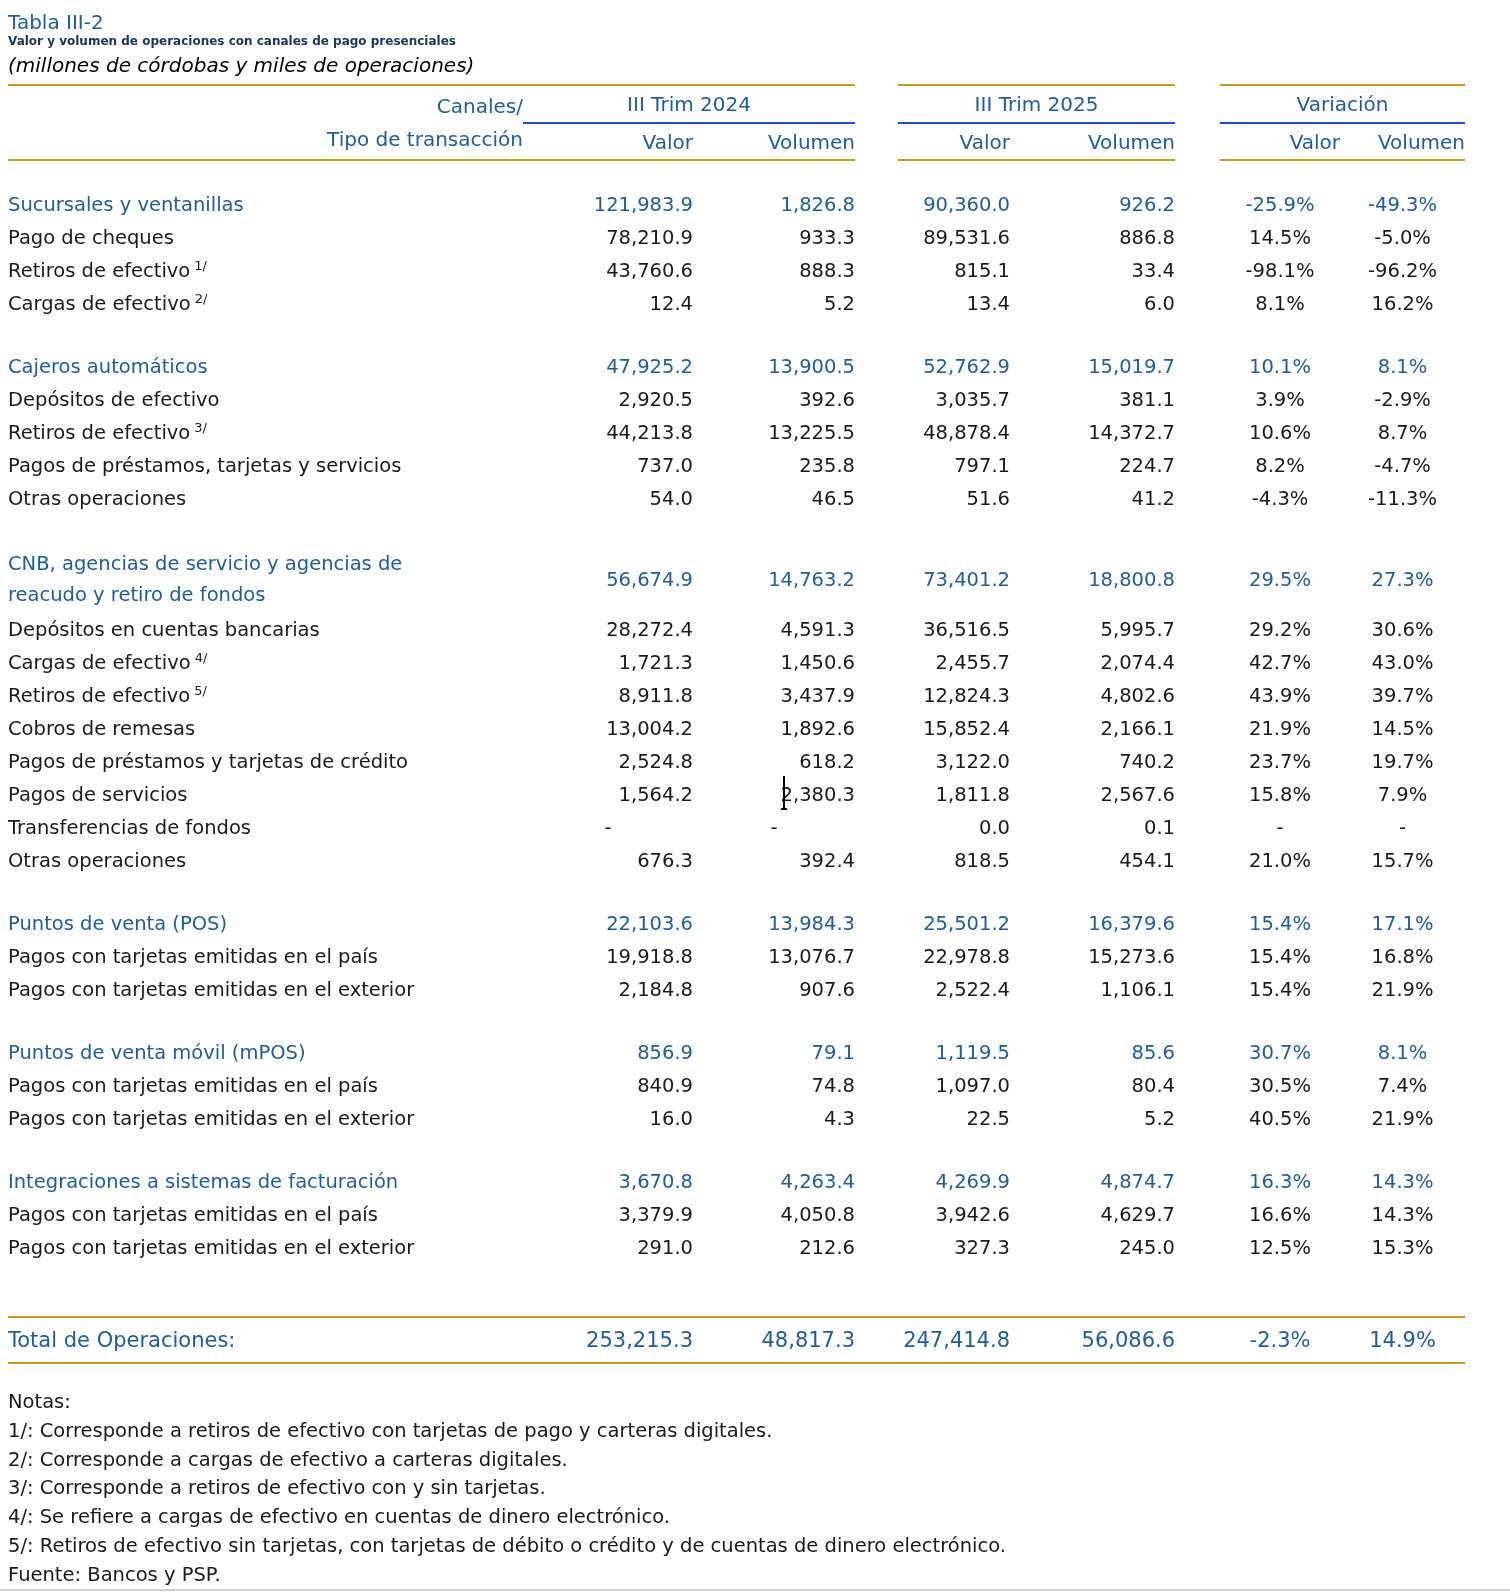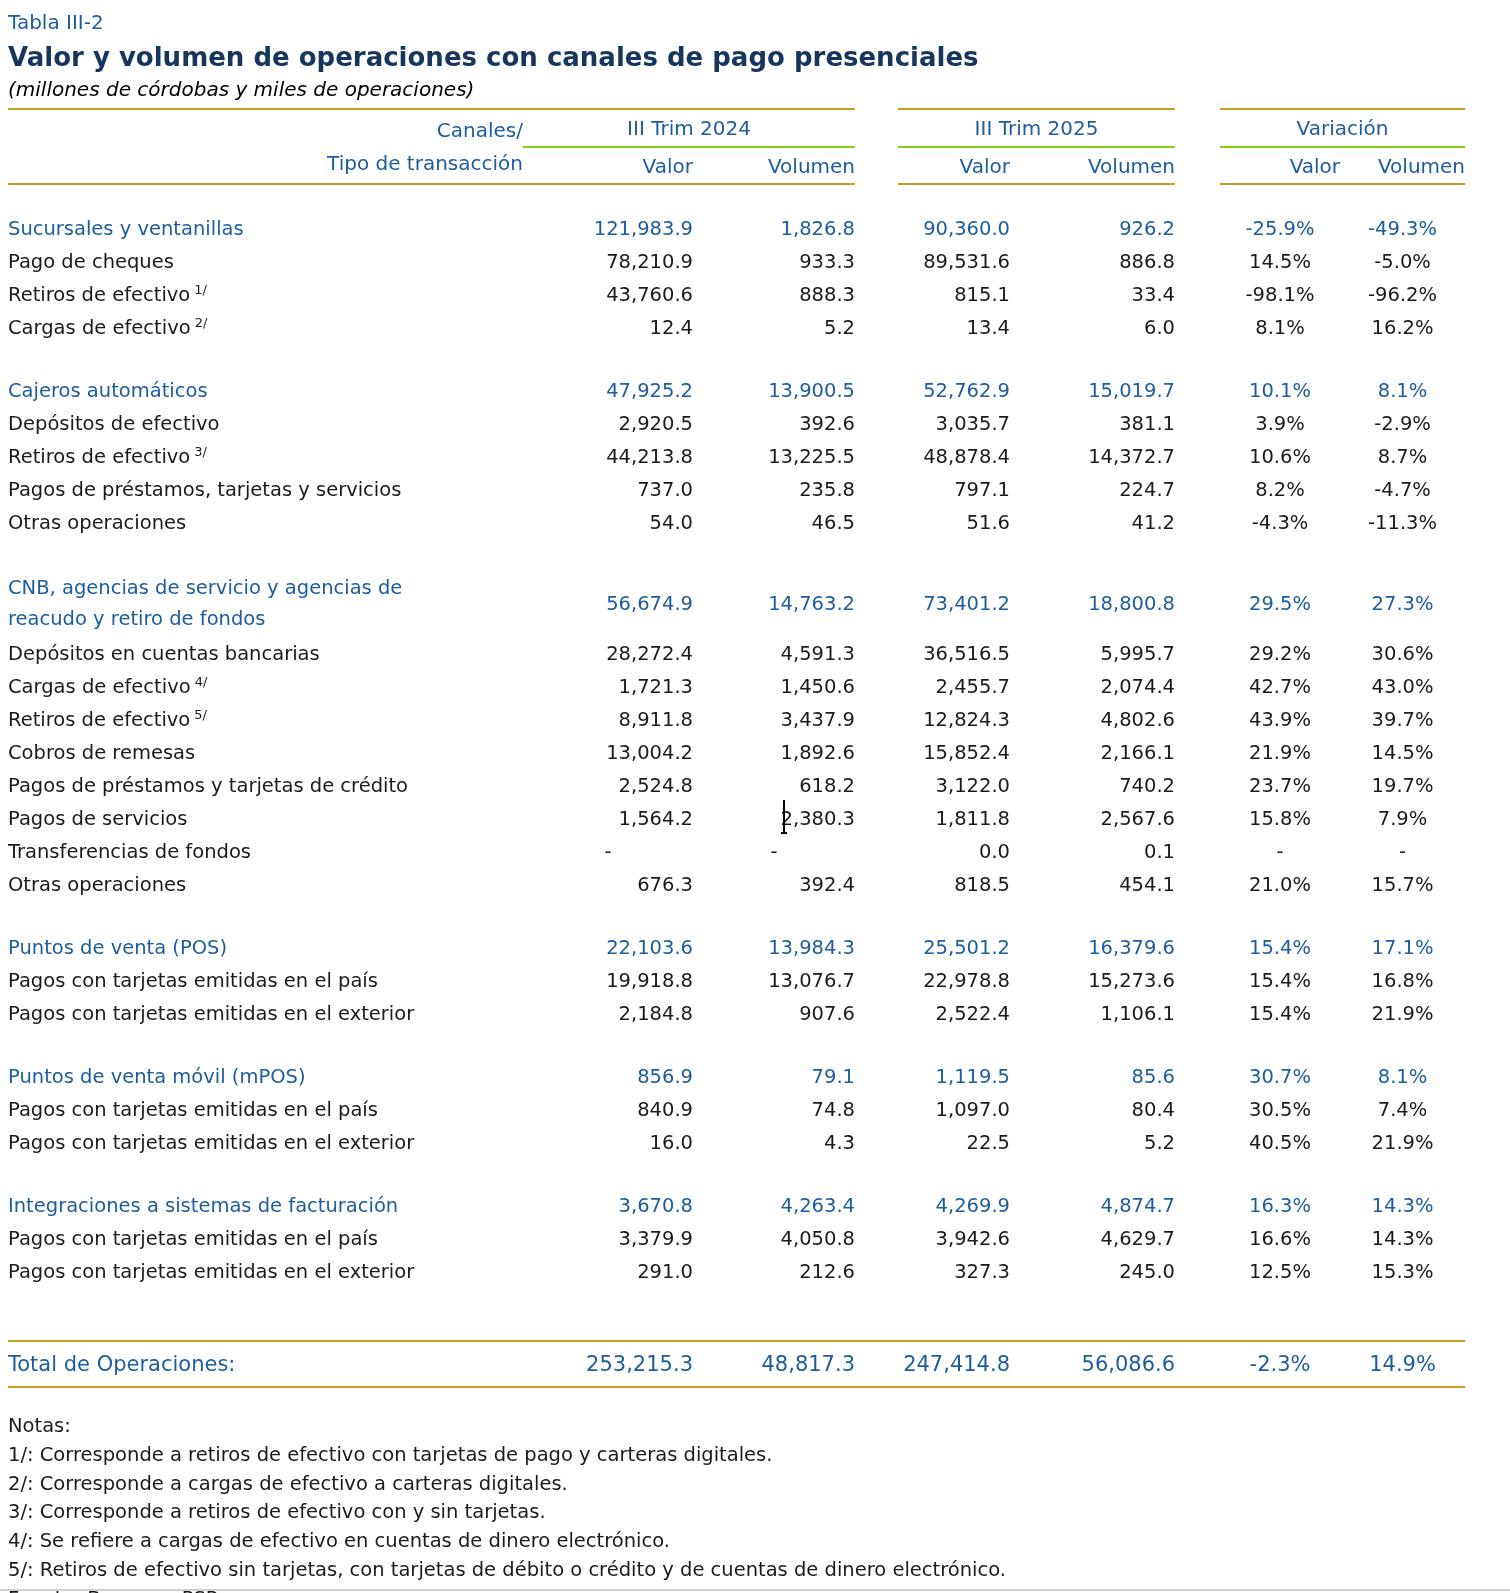--- a/index.html
+++ b/index.html
@@ -2,22 +2,22 @@
 <html><head>
 <meta charset="utf-8">
 <style>
   html,body{margin:0;padding:0;background:#ffffff;}
   body{
     width:1510px;height:1593px;position:relative;overflow:hidden;
     font-family:"DejaVu Sans","Liberation Sans",sans-serif;
     color:#1a1a1a;-webkit-font-smoothing:antialiased;
   }
   .page{padding:10px 0 0 8px;}
-  .title{font-size:20px;color:#1d5c9d;margin:0 0 8px 0;}
-  .main-title{font-size:26px;font-weight:bold;color:#17365d;margin:0 0 5px 0;}
+  .title{font-size:20px;color:#1d5c9d;margin:0 0 0 0;}
+  .main-title{font-size:12px;font-weight:bold;color:#17365d;margin:0 0 5px 0;}
   .unit{font-size:20px;font-style:italic;color:#000000;margin:0 16px 0 0;}
 
   table.tbl{border-collapse:collapse;table-layout:fixed;width:1457px;font-size:19.5px;margin-top:7px;}
   table.tbl col.c1{width:515px;}
   table.tbl col.c2{width:170px;}
   table.tbl col.c3{width:162px;}
   table.tbl col.c4{width:43px;}
   table.tbl col.c5{width:112px;}
   table.tbl col.c6{width:165px;}
   table.tbl col.c7{width:45px;}
@@ -25,21 +25,21 @@
   table.tbl col.c9{width:125px;}
 
   
   thead th{font-weight:normal;color:#1d5c9d;font-size:20px;padding:0;}
   th.corner{
     text-align:right;vertical-align:middle;line-height:33px;
     border-top:2px solid #c79c20;border-bottom:2px solid #c79c20;
   }
   th.group{
     text-align:center;height:36px;
-    border-top:2px solid #c79c20;border-bottom:2px solid #84cc16;
+    border-top:2px solid #c79c20;border-bottom:2px solid #1d4ed8;
   }
   th.sub{text-align:right;height:35px;border-bottom:2px solid #c79c20;}
   th.hgap{border:none;}
 
   
   tbody td{height:33px;padding:0;vertical-align:middle;}
   tr.gap td{height:30px;}
   tr.gap.first td{height:27px;}
   tr.gap.pretotal td{height:52px;}
   td.c-label{text-align:left;}

